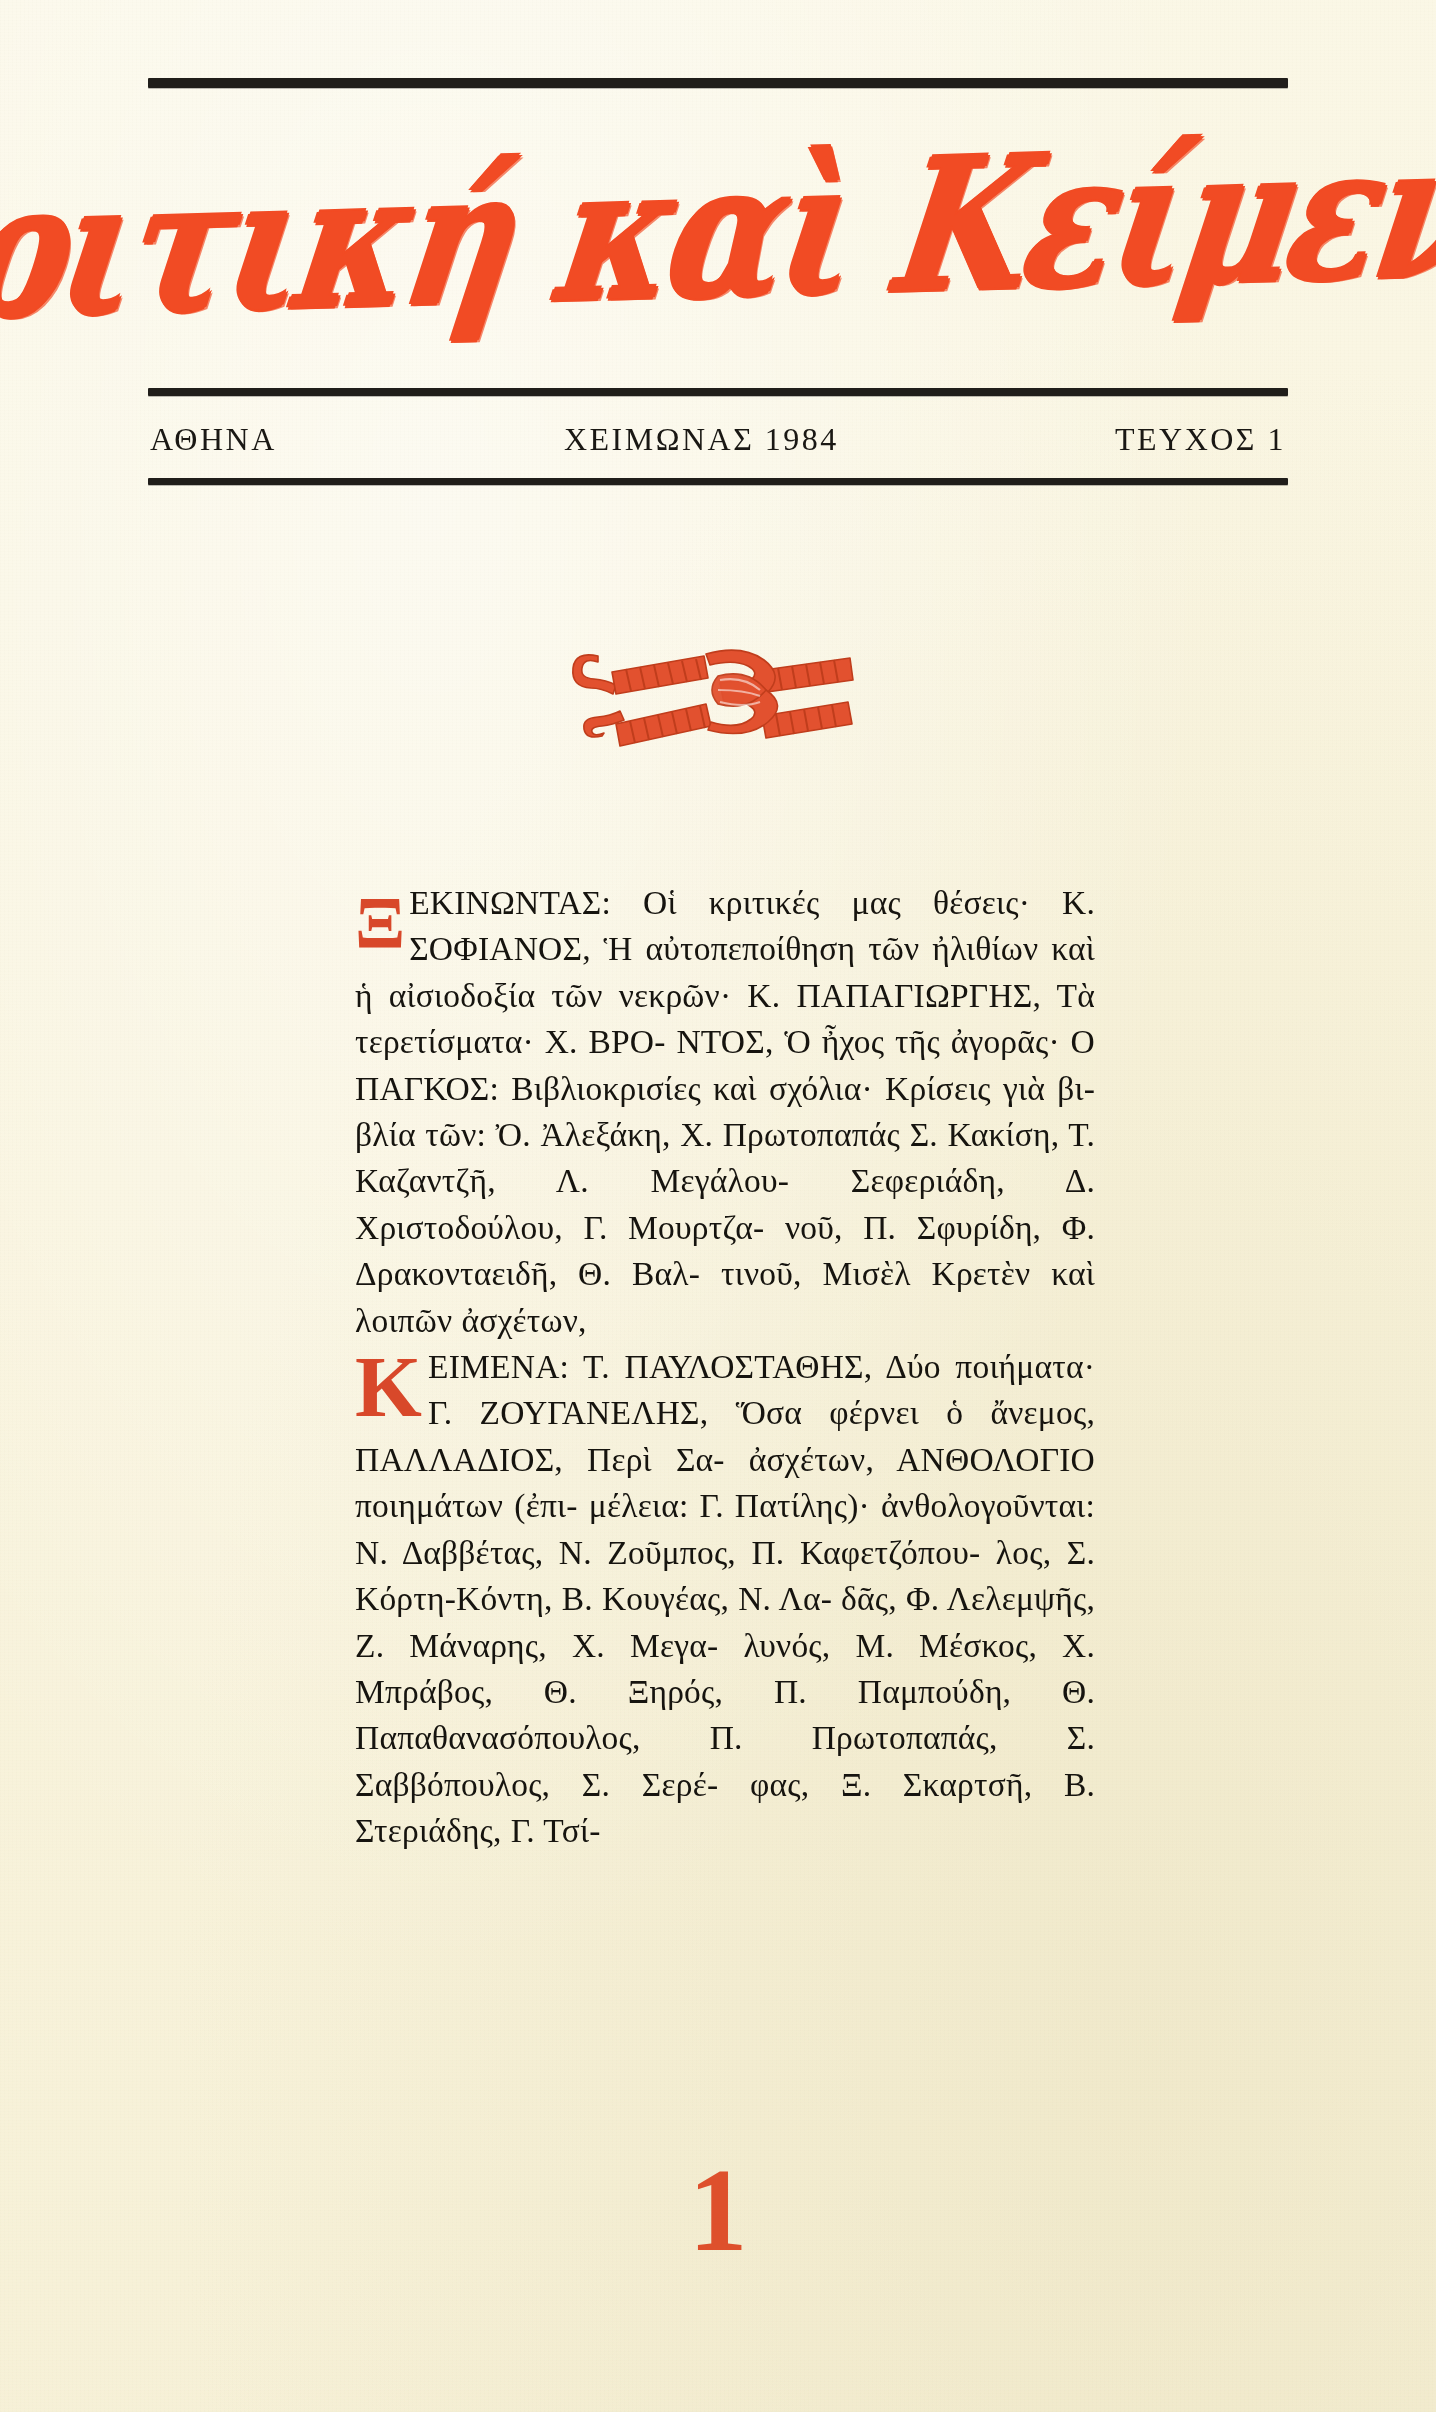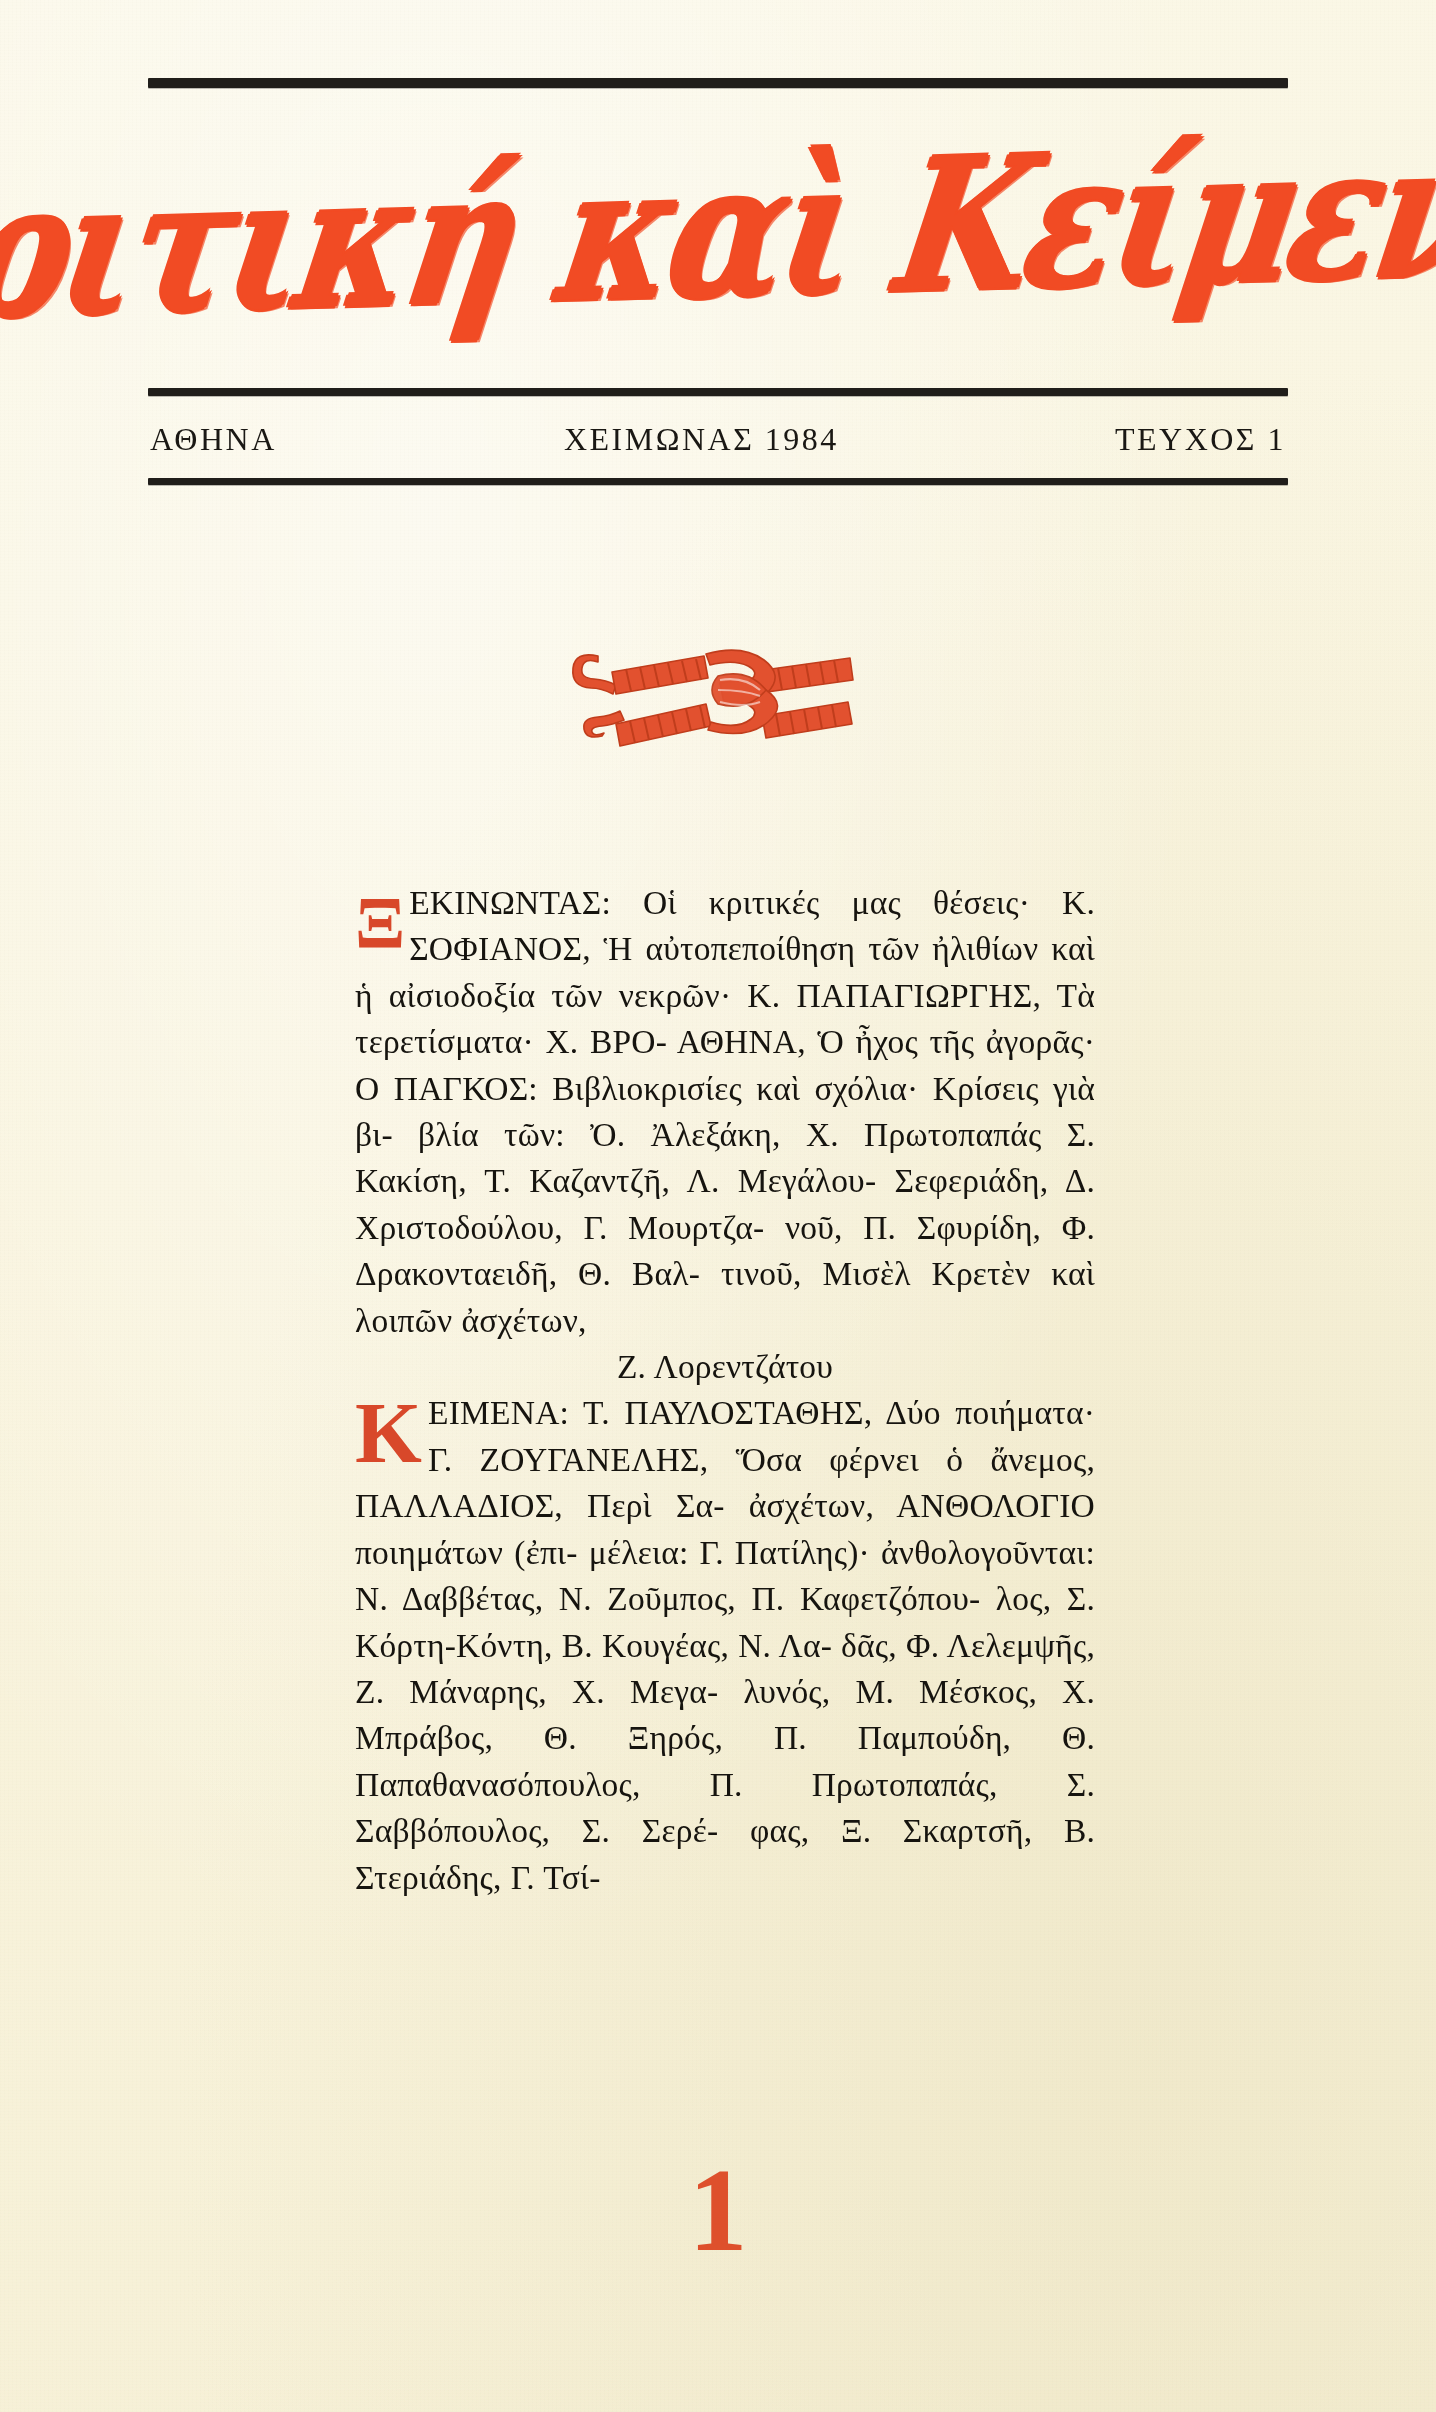--- a/index.html
+++ b/index.html
@@ -207,28 +207,27 @@
     </svg>
   </div>
 
   <div class="body">
 
     <p>
       <span class="dropcap xi">Ξ</span><span>ΕΚΙΝΩΝΤΑΣ: Οἱ κριτικές μας θέσεις·</span>
       <span>Κ. ΣΟΦΙΑΝΟΣ, </span><span class="it">Ἡ αὐτοπεποίθηση τῶν</span>
       <span class="it">ἠλιθίων καὶ ἡ αἰσιοδοξία τῶν νεκρῶν· </span><span>Κ.</span>
       <span>ΠΑΠΑΓΙΩΡΓΗΣ, </span><span class="it">Τὰ τερετίσματα· </span><span>Χ. ΒΡΟ-</span>
-      <span>ΑΘΗΝΑ, </span><span class="it">Ὁ ἦχος τῆς ἀγορᾶς· Ο ΠΑΓΚΟΣ</span><span>:</span>
+      <span>ΝΤΟΣ, </span><span class="it">Ὁ ἦχος τῆς ἀγορᾶς· Ο ΠΑΓΚΟΣ</span><span>:</span>
       <span>Βιβλιοκρισίες καὶ σχόλια· Κρίσεις γιὰ βι-</span>
       <span>βλία τῶν: Ὀ. Ἀλεξάκη, Χ. Πρωτοπαπάς</span>
       <span>Σ. Κακίση, Τ. Καζαντζῆ, Λ. Μεγάλου-</span>
       <span>Σεφεριάδη, Δ. Χριστοδούλου, Γ. Μουρτζα-</span>
       <span>νοῦ, Π. Σφυρίδη, Φ. Δρακονταειδῆ, Θ. Βαλ-</span>
       <span>τινοῦ, Μισὲλ Κρετὲν καὶ λοιπῶν ἀσχέτων,</span>
-      <span class="center">Ζ. Λορεντζάτου</span>
     </p>
 
     <p>
       <span class="dropcap">Κ</span><span>ΕΙΜΕΝΑ: Τ. ΠΑΥΛΟΣΤΑΘΗΣ, </span><span class="it">Δύο</span>
       <span class="it">ποιήματα· </span><span>Γ. ΖΟΥΓΑΝΕΛΗΣ, </span><span class="it">Ὅσα</span>
       <span class="it">φέρνει ὁ ἄνεμος, </span><span>ΠΑΛΛΑΔΙΟΣ, </span><span class="it">Περὶ Σα-</span>
       <span class="it">ἀσχέτων, ΑΝΘΟΛΟΓΙΟ </span><span>ποιημάτων (ἐπι-</span>
       <span>μέλεια: Γ. Πατίλης)· ἀνθολογοῦνται: Ν.</span>
       <span>Δαββέτας, Ν. Ζοῦμπος, Π. Καφετζόπου-</span>
       <span>λος, Σ. Κόρτη-Κόντη, Β. Κουγέας, Ν. Λα-</span>

